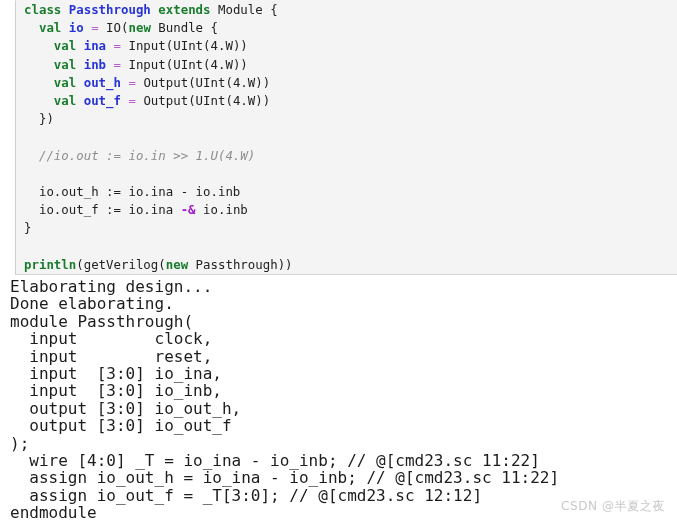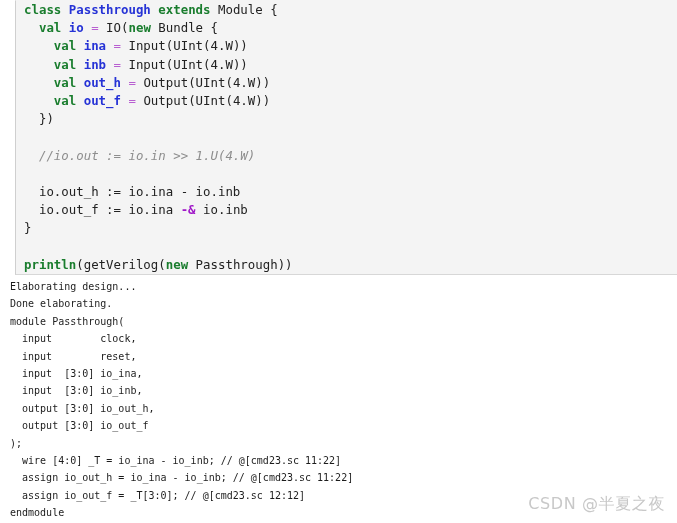--- a/index.html
+++ b/index.html
@@ -55,37 +55,37 @@
     position: absolute;
     left: 0;
     top: 278px;
     width: 677px;
     height: 245px;
     background: #ffffff;
     overflow: hidden;
   }
   #output-lines {
     padding: 0px 0 0 10px;
-    font-size: 10px;
+    font-size: 16px;
     line-height: 17.4px;
     white-space: pre;
     color: #1c1c1c;
   }
   .oline {
     white-space: pre;
     height: 17.4px;
   }
 
   
   #watermark {
     position: absolute;
     right: 12px;
     bottom: 8px;
     font-family: "DejaVu Sans", "Liberation Sans", sans-serif;
-    font-size: 16px;
+    font-size: 12px;
     color: #c8c8c8;
     letter-spacing: 0.6px;
     user-select: none;
     white-space: nowrap;
   }
 </style>
 </head>
 <body>
 
 <div id="code-cell">

